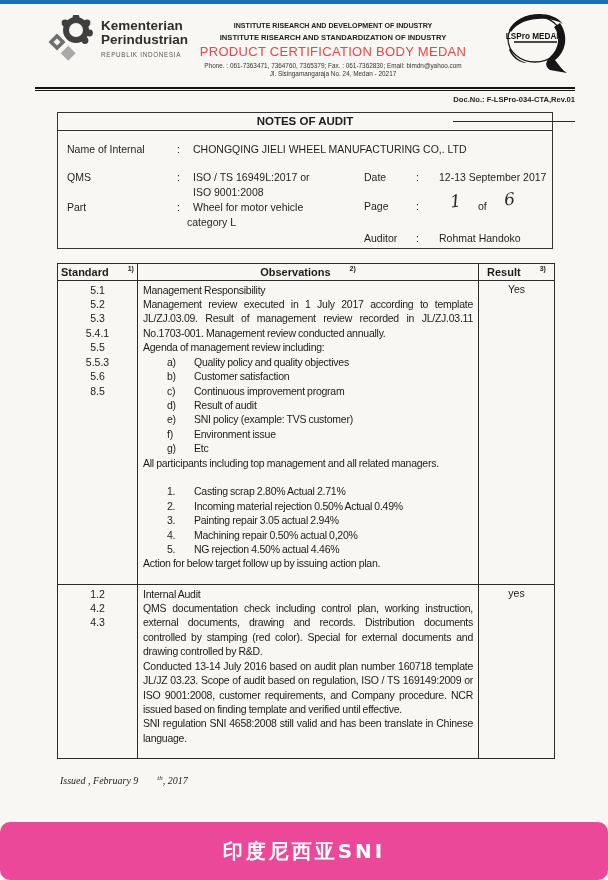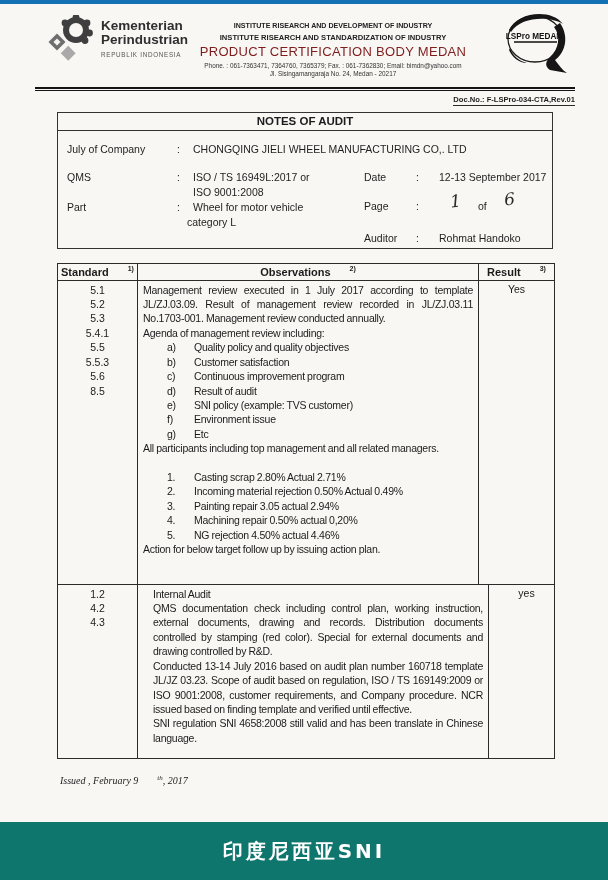--- a/index.html
+++ b/index.html
@@ -11,50 +11,50 @@
   .top-line{position:absolute;left:0;top:0;width:608px;height:4px;background:#1471b5;}
 
   
   .ministry{position:absolute;left:44px;top:15px;display:flex;align-items:center;gap:5px;}
   .ministry-text{line-height:14px;}
   .mname{font-weight:bold;font-size:13.5px;color:#2f2f2f;}
   .msub{font-size:6.3px;letter-spacing:.7px;color:#555;margin-top:1px;}
   .center-head{position:absolute;left:168px;top:22px;width:330px;text-align:center;color:#222;}
   .inst1{font-size:7.1px;font-weight:bold;}
   .inst2{font-size:7.6px;font-weight:bold;margin-top:2.5px;}
-  .body-name{font-size:13px;margin-top:2.5px;letter-spacing:.3px;color:#7f1d1d;}
+  .body-name{font-size:13px;margin-top:2.5px;letter-spacing:.3px;color:#ef4444;}
   .contact{font-size:6.4px;margin-top:2.5px;color:#333;}
   .address{font-size:6.4px;margin-top:1px;color:#333;}
   .lspro{position:absolute;left:501px;top:8px;}
 
   .rule{position:absolute;left:35px;top:87px;width:540px;height:1px;
         border-top:2.5px solid #141414;border-bottom:1px solid #141414;}
   .doc-no{position:absolute;right:33px;top:95px;font-size:7.6px;font-weight:bold;
-          color:#1d1d1d;border-bottom:1px solid #2a2a2a;padding-bottom:1px;}
+          color:#1d1d1d;border-bottom:1px solid #2a2a2a;padding-bottom:17px;}
 
   
   .info-box{position:absolute;left:57px;top:112px;width:494px;height:135px;border:1.4px solid #333;}
   .info-title{position:absolute;left:0;top:0;width:100%;height:15px;text-align:center;
               font-weight:bold;font-size:11.5px;padding-top:2px;border-bottom:1.4px solid #333;}
   .fld{position:absolute;font-size:10.5px;white-space:nowrap;color:#1e1e1e;}
   .hand{position:absolute;font-family:"DejaVu Serif",serif;font-style:italic;
         font-size:17px;color:#2a2a2a;transform:rotate(-6deg);white-space:nowrap;}
 
   
   .audit-table{position:absolute;left:57px;top:263px;width:496px;border:1.4px solid #2b2b2b;background:transparent;}
   .t-head{display:flex;border-bottom:1.2px solid #2b2b2b;font-weight:bold;font-size:11px;}
   .th{text-align:center;padding:1px 0 2px 0;}
   .col-std{width:80px;border-right:1.2px solid #2b2b2b;box-sizing:border-box;}
   .col-obs{width:341px;border-right:1.2px solid #2b2b2b;box-sizing:border-box;}
   .col-res{flex:1;}
   sup{font-size:7px;margin-left:19px;}
   .t-row{display:flex;border-bottom:1.2px solid #2b2b2b;}
   .t-row:last-child{border-bottom:none;}
   .t-row:nth-child(1){min-height:303px;}
-  .t-row:nth-child(2){min-height:173px;gap:10px;}
+  .t-row:nth-child(2){min-height:173px;}
   .std-cell{width:80px;border-right:1.2px solid #2b2b2b;box-sizing:border-box;
             text-align:center;font-size:10.5px;line-height:14.4px;padding-top:2px;}
   .obs-cell{width:341px;border-right:1.2px solid #2b2b2b;box-sizing:border-box;
             font-size:10.5px;line-height:14.4px;padding:2px 5px 0 5px;
             letter-spacing:-.25px;word-spacing:-.4px;}
   .res-cell{flex:1;text-align:center;font-size:10.5px;padding-top:2px;}
   .obs-p{margin:0;}
   .obs-p.just{text-align:justify;}
   .obs-spacer{height:14.4px;}
   .obs-li{display:flex;margin-left:24px;}
@@ -110,21 +110,21 @@
   <text x="33" y="31" text-anchor="middle" font-size="8.2" font-weight="bold" fill="#111" font-family="Liberation Sans, sans-serif">LSPro MEDAN</text>
   <line x1="13" y1="34" x2="56" y2="34" stroke="#111" stroke-width="1.6"></line>
 </svg>
 
 <div class="rule"></div>
 <div class="doc-no">Doc.No.: F-LSPro-034-CTA,Rev.01</div>
 
 <div class="info-box">
   <div class="info-title">NOTES OF AUDIT</div>
 
-  <span class="fld" style="left:9px;top:30px">July of Company</span>
+  <span class="fld" style="left:9px;top:30px">Name of Internal</span>
   <span class="fld" style="left:119px;top:30px">:</span>
   <span class="fld" style="left:135px;top:30px">CHONGQING JIELI WHEEL MANUFACTURING CO,. LTD</span>
 
   <span class="fld" style="left:9px;top:58px">QMS</span>
   <span class="fld" style="left:119px;top:58px">:</span>
   <span class="fld" style="left:135px;top:58px">ISO / TS 16949L:2017 or</span>
   <span class="fld" style="left:135px;top:73px">ISO  9001:2008</span>
 
   <span class="fld" style="left:9px;top:88px">Part</span>
   <span class="fld" style="left:119px;top:88px">:</span>
@@ -164,20 +164,21 @@
           <div class="std-item">5.1</div>
           <div class="std-item">5.2</div>
           <div class="std-item">5.3</div>
           <div class="std-item">5.4.1</div>
           <div class="std-item">5.5</div>
           <div class="std-item">5.5.3</div>
           <div class="std-item">5.6</div>
           <div class="std-item">8.5</div>
         </div>
         <div class="obs-cell">
+          <div class="obs-p">Management Responsibility</div>
           <div class="obs-p just">Management review executed in 1 July 2017 according to template JL/ZJ.03.09. Result of management review recorded in JL/ZJ.03.11 No.1703-001. Management review conducted annually.</div>
           <div class="obs-p">Agenda of management review including:</div>
           <div class="obs-list">
             <div class="obs-li">
               <span class="li-m">a)</span>
               <span class="li-t">Quality policy and quality objectives</span>
             </div>
             <div class="obs-li">
               <span class="li-m">b)</span>
               <span class="li-t">Customer satisfaction</span>
@@ -245,15 +246,15 @@
         </div>
         <div class="res-cell">yes</div>
       </div>
     </div>
 </div>
 
 <div class="issued">
   <span>Issued , February 9</span><sup>th</sup><span>, 2017</span>
 </div>
 
-<div class="bottom-bar" style="background: #0f766e;">
+<div class="bottom-bar" style="background: #ec4899; border-radius: 10px;">
   <span class="bottom-text">印度尼西亚SNI</span>
 </div>
 
 </body></html>

